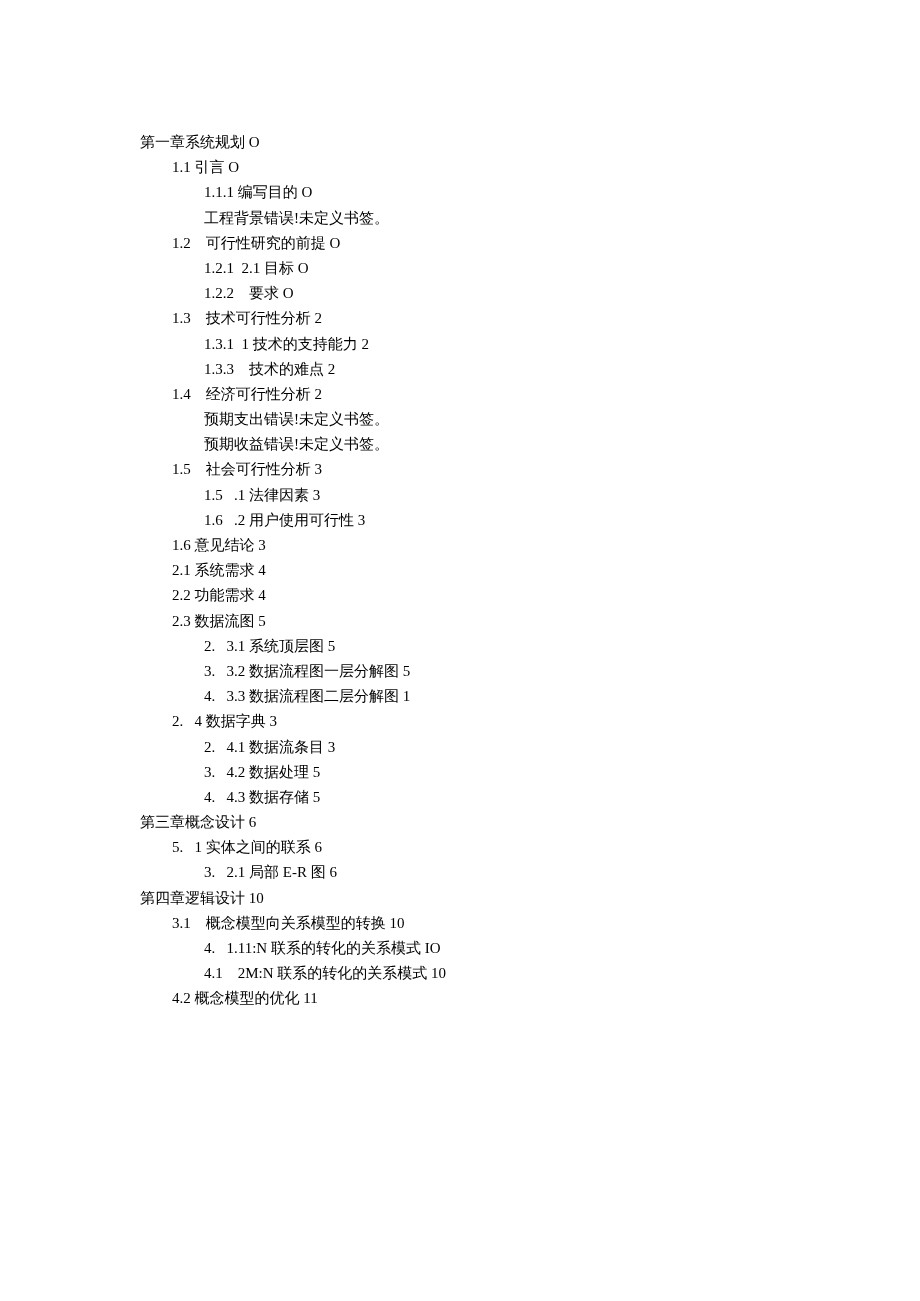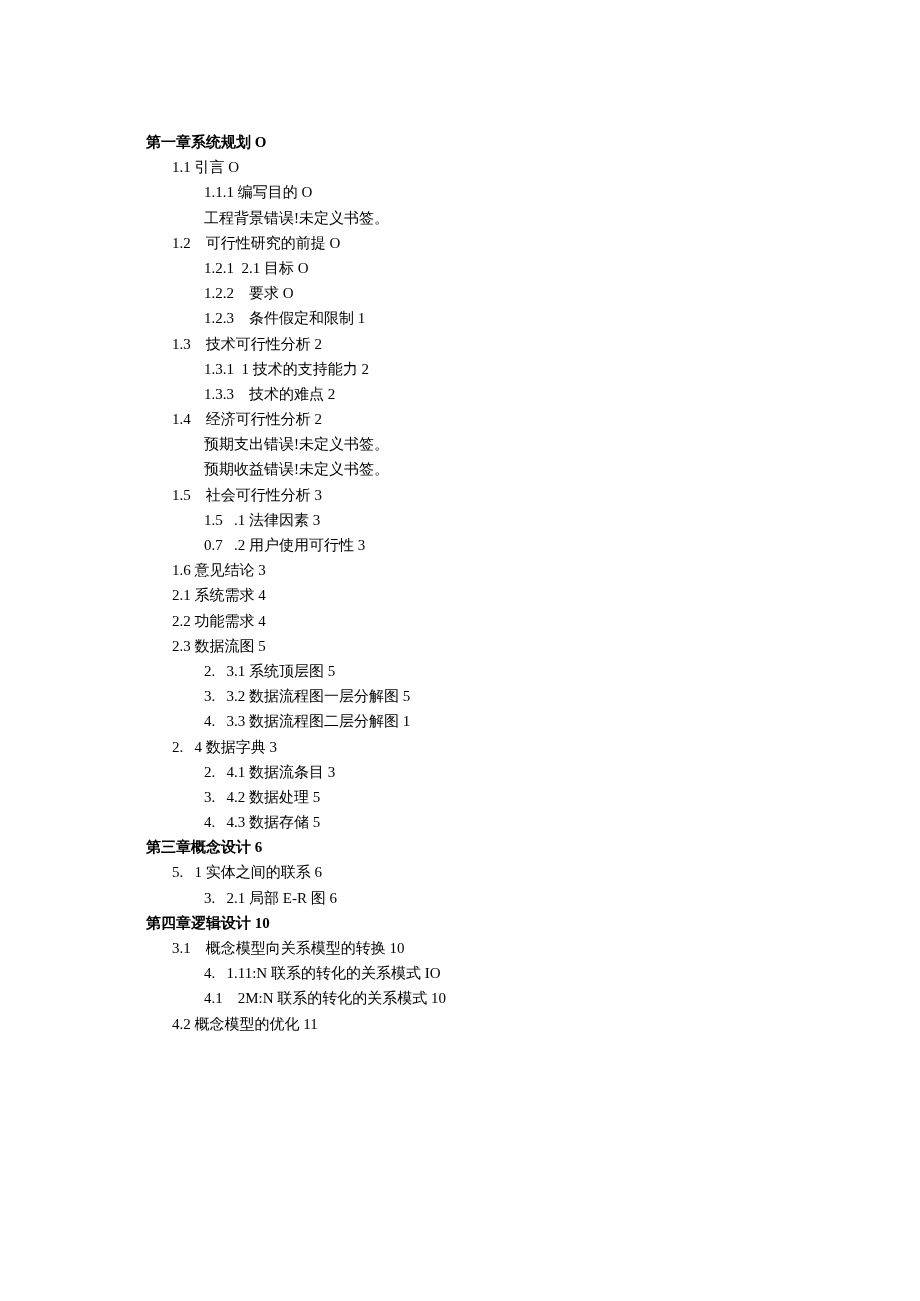--- a/index.html
+++ b/index.html
@@ -10,47 +10,46 @@
     font-size: 15px;
     color: #000;
     line-height: 1.68;
   }
   .page {
     width: 920px;
     min-height: 1301px;
     box-sizing: border-box;
     padding: 130px 0 0 140px;
   }
-  .l0 { margin-left: 6px; font-weight: bold; }
+  .l0 { margin-left: 0; }
   .l1 { margin-left: 32px; }
   .l2 { margin-left: 64px; }
   .entry { white-space: pre; }
 </style>
 </head>
 <body>
 
 <div class="page">
   <div id="toc-container">
       <div class="entry l0">第一章系统规划 O</div>
       <div class="entry l1">1.1 引言 O</div>
       <div class="entry l2">1.1.1 编写目的 O</div>
       <div class="entry l2">工程背景错误!未定义书签。</div>
       <div class="entry l1">1.2    可行性研究的前提 O</div>
       <div class="entry l2">1.2.1  2.1 目标 O</div>
       <div class="entry l2">1.2.2    要求 O</div>
-      <div class="entry l2">1.2.3    条件假定和限制 1</div>
       <div class="entry l1">1.3    技术可行性分析 2</div>
       <div class="entry l2">1.3.1  1 技术的支持能力 2</div>
       <div class="entry l2">1.3.3    技术的难点 2</div>
       <div class="entry l1">1.4    经济可行性分析 2</div>
       <div class="entry l2">预期支出错误!未定义书签。</div>
       <div class="entry l2">预期收益错误!未定义书签。</div>
       <div class="entry l1">1.5    社会可行性分析 3</div>
       <div class="entry l2">1.5   .1 法律因素 3</div>
-      <div class="entry l2">0.7   .2 用户使用可行性 3</div>
+      <div class="entry l2">1.6   .2 用户使用可行性 3</div>
       <div class="entry l1">1.6 意见结论 3</div>
       <div class="entry l1">2.1 系统需求 4</div>
       <div class="entry l1">2.2 功能需求 4</div>
       <div class="entry l1">2.3 数据流图 5</div>
       <div class="entry l2">2.   3.1 系统顶层图 5</div>
       <div class="entry l2">3.   3.2 数据流程图一层分解图 5</div>
       <div class="entry l2">4.   3.3 数据流程图二层分解图 1</div>
       <div class="entry l1">2.   4 数据字典 3</div>
       <div class="entry l2">2.   4.1 数据流条目 3</div>
       <div class="entry l2">3.   4.2 数据处理 5</div>

